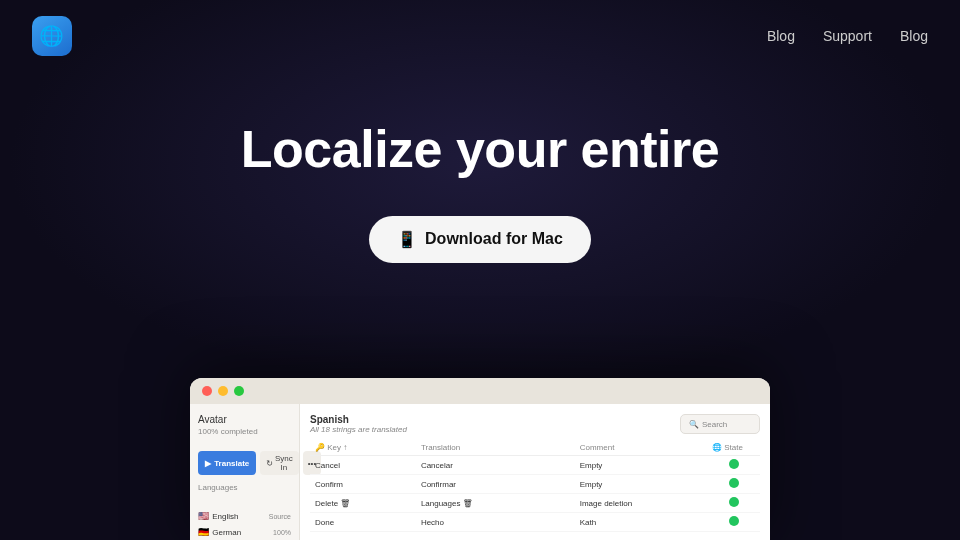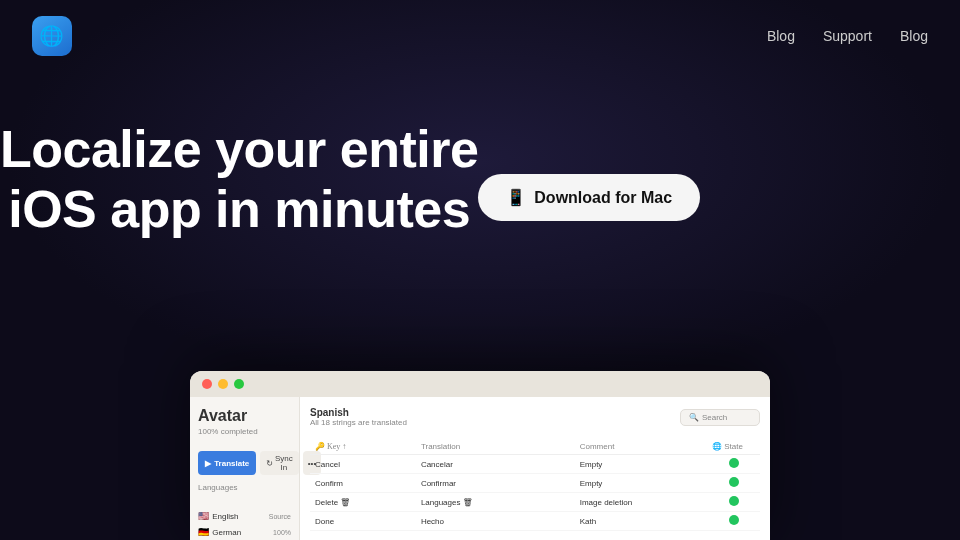--- a/index.html
+++ b/index.html
@@ -54,20 +54,21 @@
       font-weight: 400;
       cursor: pointer;
       text-align: center;
     }
 
     
     .hero {
       position: relative;
       z-index: 10;
       display: flex;
+      flex-direction: column;
       align-items: center;
       text-align: center;
       padding-top: 48px;
     }
 
     .hero-title {
       font-size: 52px;
       font-weight: 800;
       line-height: 1.15;
       letter-spacing: -0.5px;
@@ -147,22 +148,22 @@
     
     .sidebar {
       width: 110px;
       background: #f7f5f2;
       padding: 10px 8px;
       border-right: 1px solid #e5e2dc;
       flex-shrink: 0;
     }
 
     .sidebar-project {
-      font-size: 16px;
-      font-weight: 700;
+      font-size: 10px;
+      font-weight: 400;
       color: #333;
       margin-bottom: 2px;
     }
 
     .sidebar-sub {
       font-size: 8px;
       color: #888;
       margin-bottom: 15px;
     }
 
@@ -237,34 +238,34 @@
     }
 
     
     .main-area {
       flex: 1;
       padding: 10px;
     }
 
     .table-header-row {
       display: flex;
-      align-items: center;
       justify-content: space-between;
-      margin-bottom: 12px;
+      margin-bottom: 6px;
     }
 
     .section-title {
       font-size: 10px;
       font-weight: 700;
       color: #333;
     }
 
     .section-subtitle {
       font-size: 8px;
       color: #888;
+      font-style: italic;
     }
 
     .search-bar {
       background: #f5f3f0;
       border: 1px solid #e0ddd8;
       border-radius: 5px;
       padding: 3px 8px;
       font-size: 8px;
       color: #888;
       width: 80px;
@@ -296,21 +297,21 @@
     }
 
     .status-dot {
       width: 10px;
       height: 10px;
       border-radius: 50%;
       background: #22c55e;
       display: inline-block;
     }
 
-    .col-key { width: 80px; font-family: Liberation Serif, serif; }
+    .col-key { width: 80px; }
     .col-translation { width: 120px; margin-left: 41px; }
     .col-comment { width: 100px; }
     .col-state { width: 40px; text-align: center; }
   </style>
 </head>
 <body>
 
 <div class="bg"></div>
 
 <nav>
@@ -320,21 +321,20 @@
   <div class="nav-links">
     <a class="nav-link">Blog</a>
     <a class="nav-link">Support</a>
     <a class="nav-link">Blog</a>
   </div>
 </nav>
 
 <div class="hero">
   <h1 class="hero-title">
     <span>Localize your entire</span><br>
-    <span class="hero-subtitle">iOS app in minutes</span>
   </h1>
   <button class="download-btn">
     <span class="phone-icon">📱</span>
     <span>Download for Mac</span>
   </button>
 </div>
 
 <div class="app-preview">
   <div class="app-window">
 

